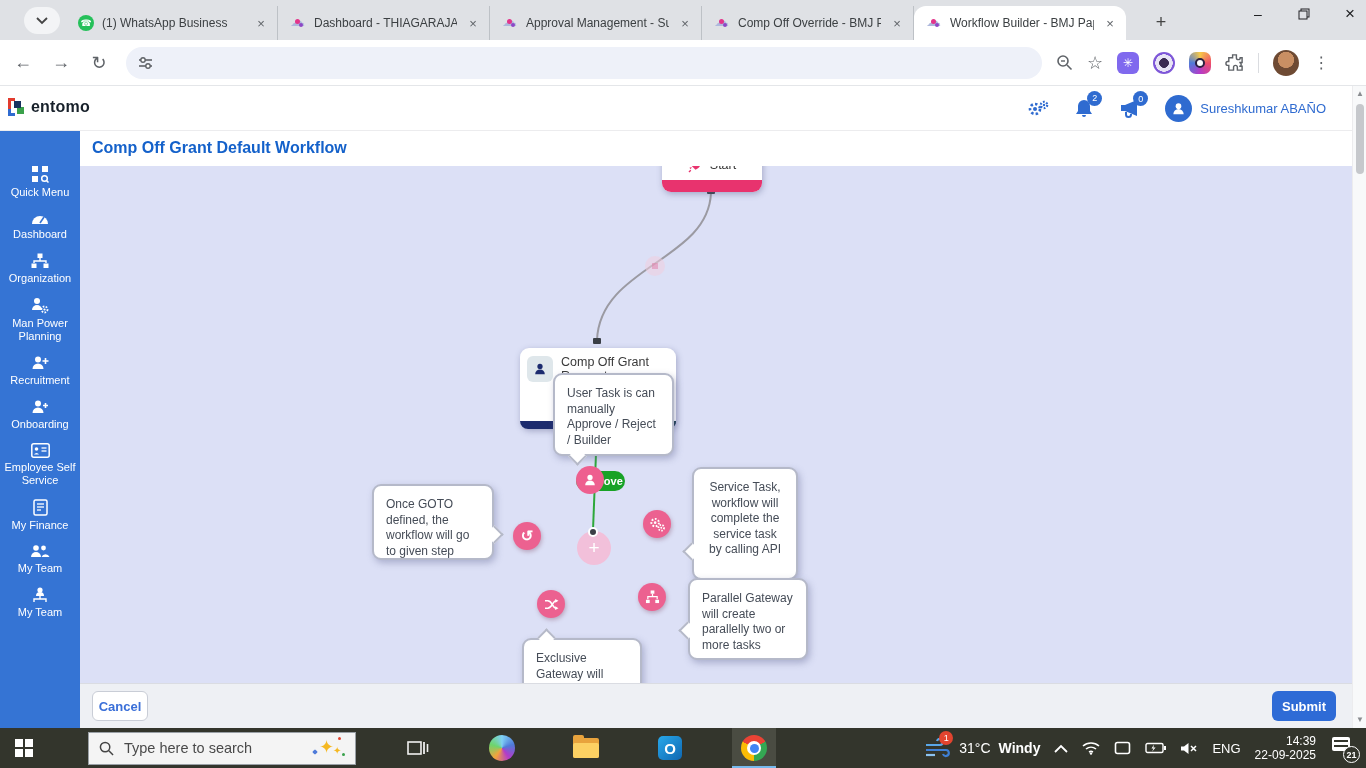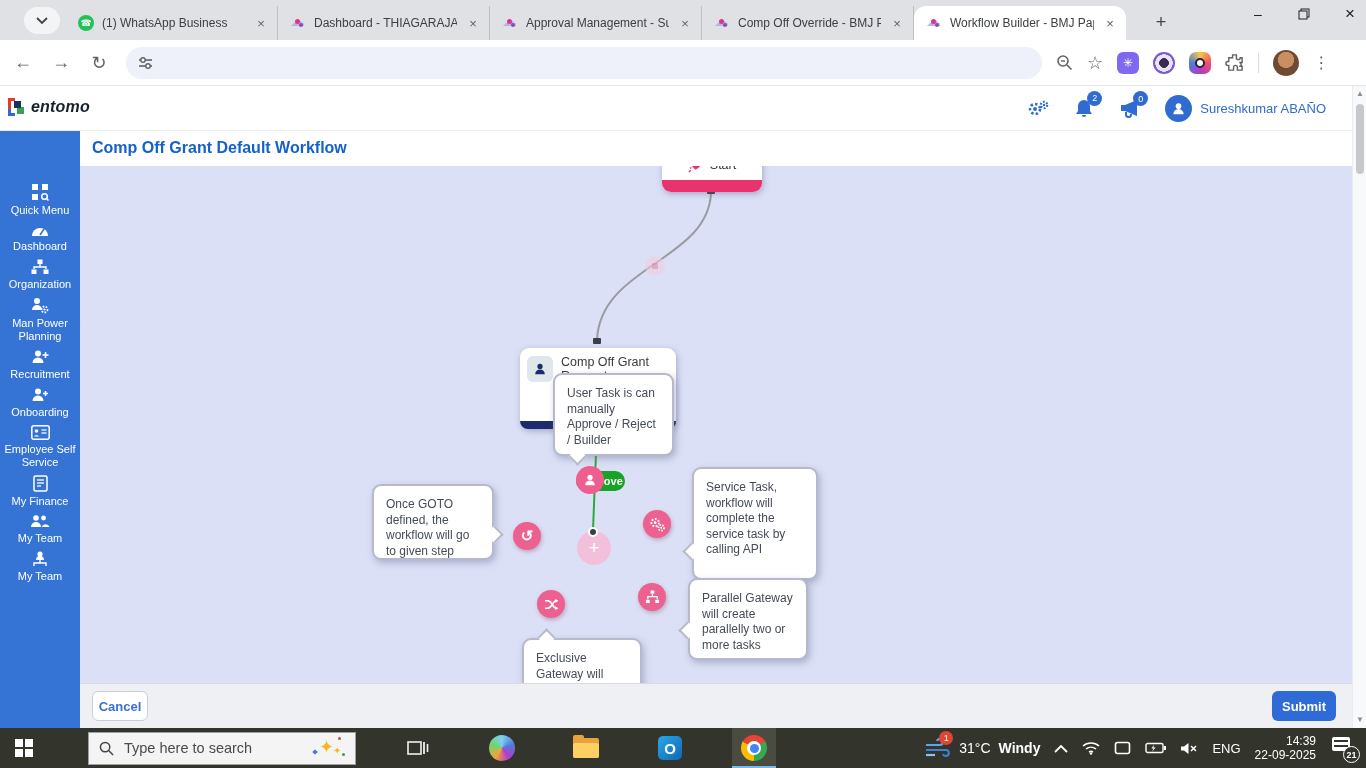--- a/index.html
+++ b/index.html
@@ -32,40 +32,40 @@
   .ext { width:22px; height:22px; border-radius:6px; flex:none; }
   .ext-sun { background:#8069ee; display:flex; align-items:center; justify-content:center; color:#fff; font-size:12px; }
   .ext-cam { border-radius:50%; background:radial-gradient(circle at 50% 50%, #3b2a52 0 30%, #e8e4f5 32% 55%, #7e57d8 57% 100%); }
   .ext-ig { border-radius:7px; background:conic-gradient(#f7c948,#ef4e6a,#b43bc9,#4f7bd9,#f7c948); display:flex; align-items:center; justify-content:center; }
   .ext-ig i { width:10px; height:10px; border:2.5px solid #2a2040; border-radius:50%; background:#fff; }
   .vsep { width:1px; height:20px; background:#dadce0; }
   .avatar-sm { width:26px; height:26px; border-radius:50%; background:radial-gradient(circle at 50% 38%, #c98f63 0 38%, #6e4a33 40% 100%); }
 
   
   .appheader { position:absolute; left:0; top:86px; width:1366px; height:45px; background:#fff; border-bottom:1px solid #ececee; }
-  .logo { position:absolute; left:8px; top:12px; display:flex; align-items:center; gap:5px;font-style:italic; }
+  .logo { position:absolute; left:8px; top:12px; display:flex; align-items:center; gap:5px; }
   .logo-mark { position:relative; width:18px; height:18px; }
   .logo-mark i { position:absolute; }
   .lm1 { left:0; top:0; width:7px; height:16px; border-left:3px solid #e23b2e; border-top:3px solid #e23b2e; }
   .lm2 { left:0; bottom:0; width:7px; height:7px; border-left:3px solid #2f6bd0; border-bottom:3px solid #2f6bd0; }
   .lm3 { right:2px; bottom:2px; width:7px; height:7px; background:#3aa14b; }
   .lm4 { left:6px; top:3px; width:7px; height:7px; background:#17325e; }
   .logo-text { font-size:16px; color:#17202a; font-weight:bold; letter-spacing:.2px; }
   .hdr-right { position:absolute; right:40px; top:0; height:45px; display:flex; align-items:center; gap:26px; }
   .hdr-ic { position:relative; color:#2f6bd0; }
   .badge { position:absolute; top:-8px; right:-9px; min-width:15px; height:15px; border-radius:8px; background:#2f6bd0; color:#fff; font-size:9px; display:flex; align-items:center; justify-content:center; padding:0 3px; }
   .user { display:flex; align-items:center; gap:8px; }
   .avatar-hdr { width:27px; height:27px; border-radius:50%; background:#2f6bd0; display:flex; align-items:center; justify-content:center; }
   .user-name { font-size:13px; color:#2f6bd0; }
 
   
   .titlebar { position:absolute; left:80px; top:131px; width:1272px; height:35px; background:#fff; }
   .page-title { position:absolute; left:12px; top:8px; font-size:16px; font-weight:bold; color:#1461ca; }
 
-  .sidebar { position:absolute; left:0; top:131px; width:80px; height:597px; background:#3574d4; display:flex; flex-direction:column; align-items:center; padding-top:52px; gap:6px; overflow:hidden; }
+  .sidebar { position:absolute; left:0; top:131px; width:80px; height:597px; background:#3574d4; display:flex; flex-direction:column; align-items:center; padding-top:34px; gap:12px; overflow:hidden; }
   .side-item { display:flex; flex-direction:column; align-items:center; gap:3px; color:#fff; width:78px; }
   .side-item .lbl { font-size:11px; text-align:center; line-height:13px; }
 
   .canvas { position:absolute; left:80px; top:166px; width:1272px; height:517px; background:#dce0f6; overflow:hidden; }
   .wires { position:absolute; left:0; top:0; }
 
   .node { position:absolute; background:#fff; border-radius:9px; box-shadow:1px 2px 6px rgba(90,95,140,.45); }
   .start-node { left:582px; top:-16px; width:100px; height:42px; }
   .start-head { height:30px; display:flex; align-items:center; justify-content:center; gap:7px; font-size:12.5px; color:#333; }
   .start-bar { height:12px; background:#e8336e; border-radius:0 0 9px 9px; }
@@ -452,21 +452,21 @@
           <rect x="11" y="10.5" width="4" height="3.5" fill="#fff"></rect>
           <path d="M8 4v3M3 10V7h10v3" fill="none" stroke="#fff" stroke-width="1.3"></path>
         </svg>
     </div>
 
     <div class="tip" style="left:292px; top:318px; width:122px; height:76px;">
       <span>Once GOTO defined, the workflow will go to given step</span>
       <i class="arr arr-right" style="top:42px;"></i>
     </div>
 
-    <div class="tip" style="left:612px; top:301px; width:126px; height:113px;">
+    <div class="tip" style="left:612px; top:301px; width:106px; height:113px;text-align:center;">
       <span>Service Task, workflow will complete the service task by calling API</span>
       <i class="arr arr-left" style="top:76px;"></i>
     </div>
 
     <div class="tip" style="left:608px; top:412px; width:120px; height:82px;">
       <span>Parallel Gateway will create parallelly two or more tasks</span>
       <i class="arr arr-left" style="top:44px;"></i>
     </div>
 
     <div class="tip" style="left:442px; top:472px; width:120px; height:70px;">

